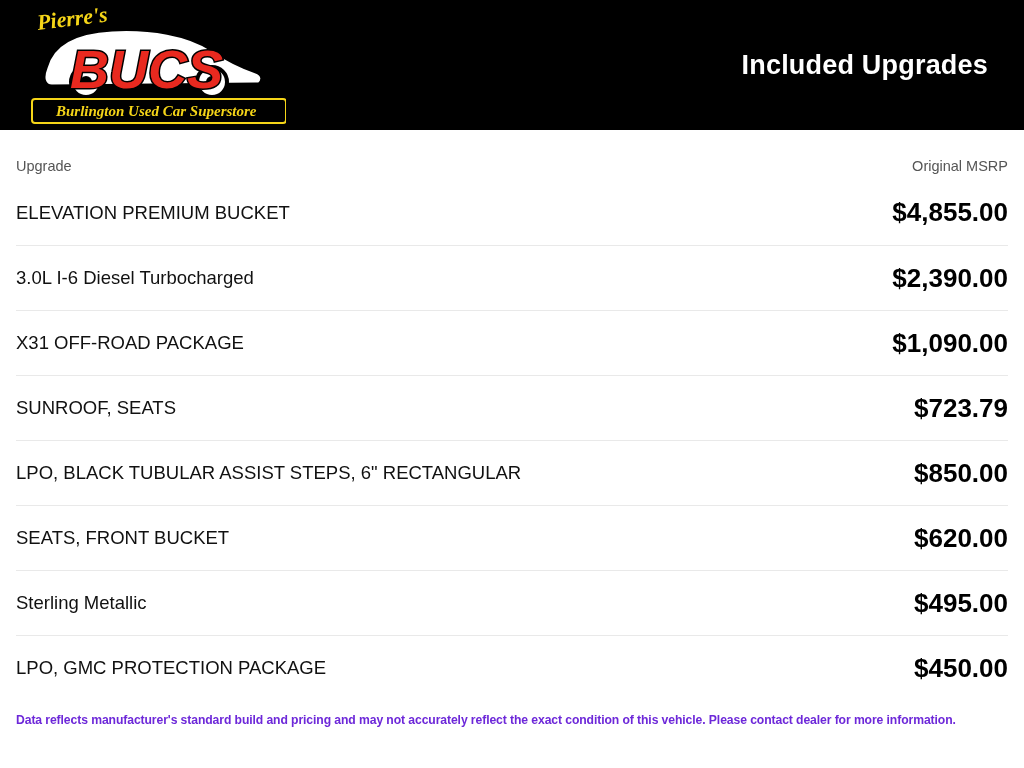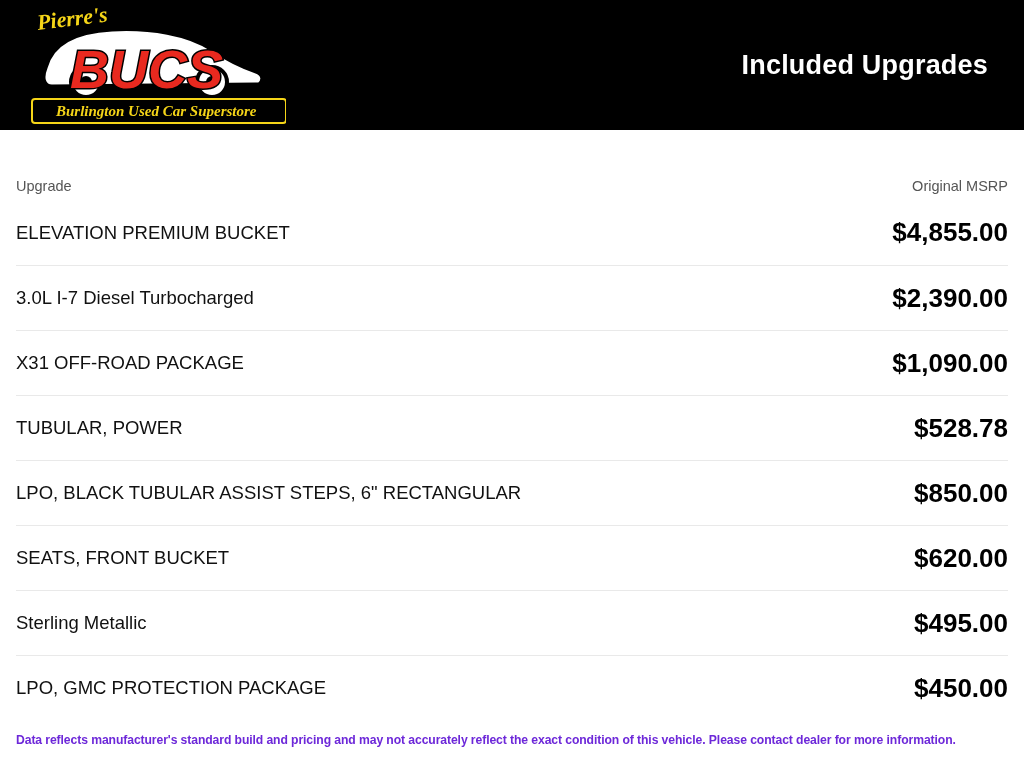--- a/index.html
+++ b/index.html
@@ -48,21 +48,20 @@
   .col-head {
     display: flex;
     justify-content: space-between;
     align-items: baseline;
     padding-top: 28px;
     padding-bottom: 6px;
   }
   .col-head span {
     font-size: 14.5px;
     color: #555555;
-    margin-top: 20px;
   }
   .rows {
     width: 100%;
   }
   .row {
     display: flex;
     justify-content: space-between;
     align-items: center;
     height: 65px;
     border-top: 1px solid #e9e9e9;
@@ -128,32 +127,32 @@
   </div>
 
   <div class="rows">
 
     <div class="row">
       <div class="row-label">ELEVATION PREMIUM BUCKET</div>
       <div class="row-price">$4,855.00</div>
     </div>
 
     <div class="row">
-      <div class="row-label">3.0L I-7 Diesel Turbocharged</div>
+      <div class="row-label">3.0L I-6 Diesel Turbocharged</div>
       <div class="row-price">$2,390.00</div>
     </div>
 
     <div class="row">
       <div class="row-label">X31 OFF-ROAD PACKAGE</div>
       <div class="row-price">$1,090.00</div>
     </div>
 
     <div class="row">
-      <div class="row-label">TUBULAR, POWER</div>
-      <div class="row-price">$528.78</div>
+      <div class="row-label">SUNROOF, SEATS</div>
+      <div class="row-price">$723.79</div>
     </div>
 
     <div class="row">
       <div class="row-label">LPO, BLACK TUBULAR ASSIST STEPS, 6" RECTANGULAR</div>
       <div class="row-price">$850.00</div>
     </div>
 
     <div class="row">
       <div class="row-label">SEATS, FRONT BUCKET</div>
       <div class="row-price">$620.00</div>

